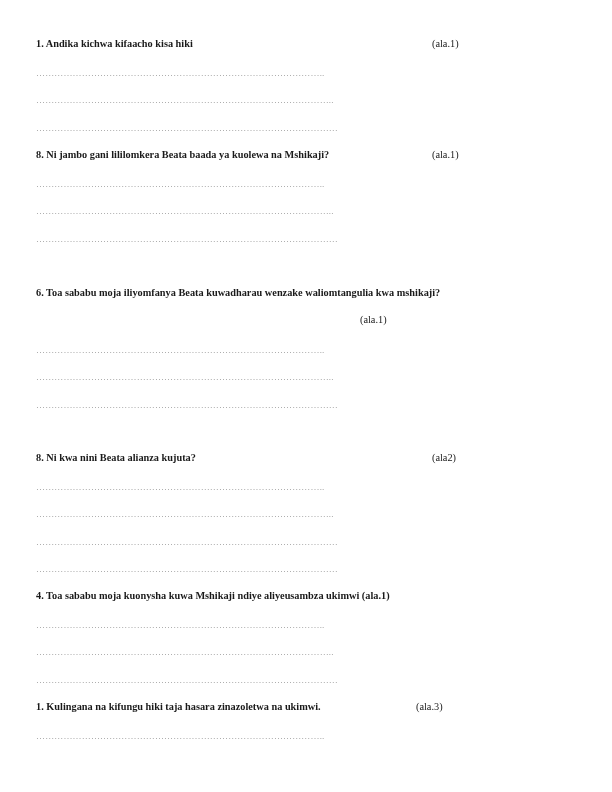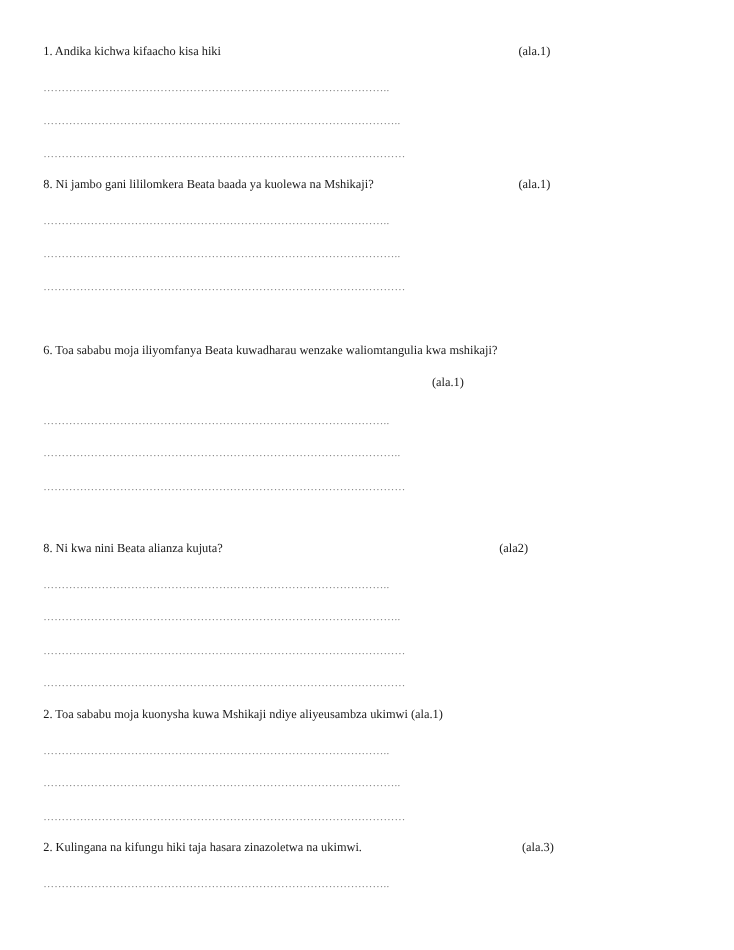--- a/index.html
+++ b/index.html
@@ -1,19 +1,19 @@
 <!DOCTYPE html>
 <html><head>
   <meta charset="utf-8">
   <style>
     html, body { margin: 0; padding: 0; background: #ffffff; }
     body { width: 612px; height: 792px; position: relative; overflow: hidden;
            font-family: "Liberation Serif", "DejaVu Serif", serif; color: #111; }
     .line { position: absolute; left: 36px; font-size: 10.3px; white-space: nowrap; }
-    .q { color: #1a1a1a; }
+    .q { color: #1a1a1a; font-weight: bold; }
     .marks { position: absolute; font-size: 10.3px; color: #1a1a1a; white-space: nowrap; }
     .dots { position: absolute; left: 36px; font-size: 9px; color: #8a8a8a; white-space: nowrap;
             letter-spacing: 0.15px; overflow: hidden; }
   </style>
 </head>
 <body>
 
 <div class="line q" style="top:38px">1. Andika kichwa  kifaacho kisa hiki</div>
 <div class="marks" style="top:38px; left:432px">(ala.1)</div>
 <div class="dots" style="top:68px; width:380px">…………………………………………………………………………………..</div>
@@ -26,26 +26,26 @@
 <div class="dots" style="top:206px; width:390px">……………………………………………………………………………………..</div>
 <div class="dots" style="top:234px; width:396px">………………………………………………………………………………………</div>
 
 <div class="line q" style="top:287px">6. Toa sababu moja iliyomfanya Beata kuwadharau wenzake waliomtangulia kwa mshikaji?</div>
 <div class="marks" style="top:314px; left:360px">(ala.1)</div>
 <div class="dots" style="top:345px; width:380px">…………………………………………………………………………………..</div>
 <div class="dots" style="top:372px; width:390px">……………………………………………………………………………………..</div>
 <div class="dots" style="top:400px; width:396px">………………………………………………………………………………………</div>
 
 <div class="line q" style="top:452px">8. Ni kwa nini  Beata alianza kujuta?</div>
-<div class="marks" style="top:452px; left:416px">(ala2)</div>
+<div class="marks" style="top:452px; left:432px">(ala2)</div>
 <div class="dots" style="top:482px; width:380px">…………………………………………………………………………………..</div>
 <div class="dots" style="top:509px; width:390px">……………………………………………………………………………………..</div>
 <div class="dots" style="top:537px; width:396px">………………………………………………………………………………………</div>
 <div class="dots" style="top:564px; width:396px">………………………………………………………………………………………</div>
 
-<div class="line q" style="top:590px">2. Toa sababu moja kuonysha kuwa  Mshikaji ndiye aliyeusambza ukimwi  (ala.1)</div>
+<div class="line q" style="top:590px">4. Toa sababu moja kuonysha kuwa  Mshikaji ndiye aliyeusambza ukimwi  (ala.1)</div>
 <div class="dots" style="top:620px; width:380px">…………………………………………………………………………………..</div>
 <div class="dots" style="top:647px; width:390px">……………………………………………………………………………………..</div>
 <div class="dots" style="top:675px; width:396px">………………………………………………………………………………………</div>
 
-<div class="line q" style="top:701px">2. Kulingana na kifungu hiki taja hasara zinazoletwa na ukimwi.</div>
-<div class="marks" style="top:701px; left:435px">(ala.3)</div>
+<div class="line q" style="top:701px">1. Kulingana na kifungu hiki taja hasara zinazoletwa na ukimwi.</div>
+<div class="marks" style="top:701px; left:416px">(ala.3)</div>
 <div class="dots" style="top:731px; width:380px">…………………………………………………………………………………..</div>
 
 </body></html>

